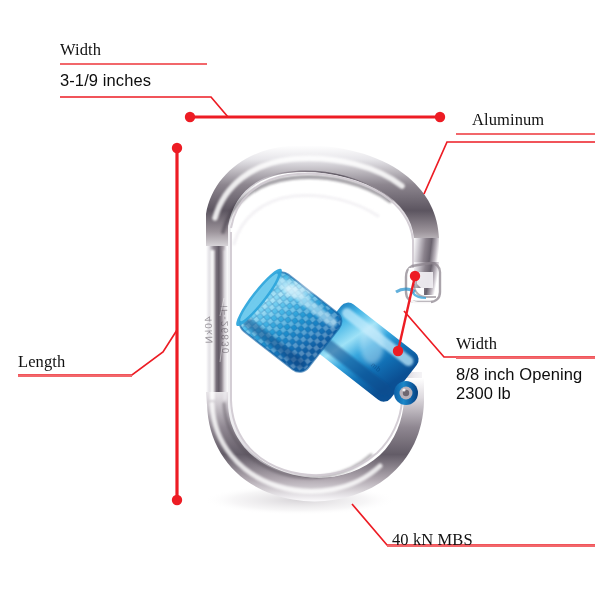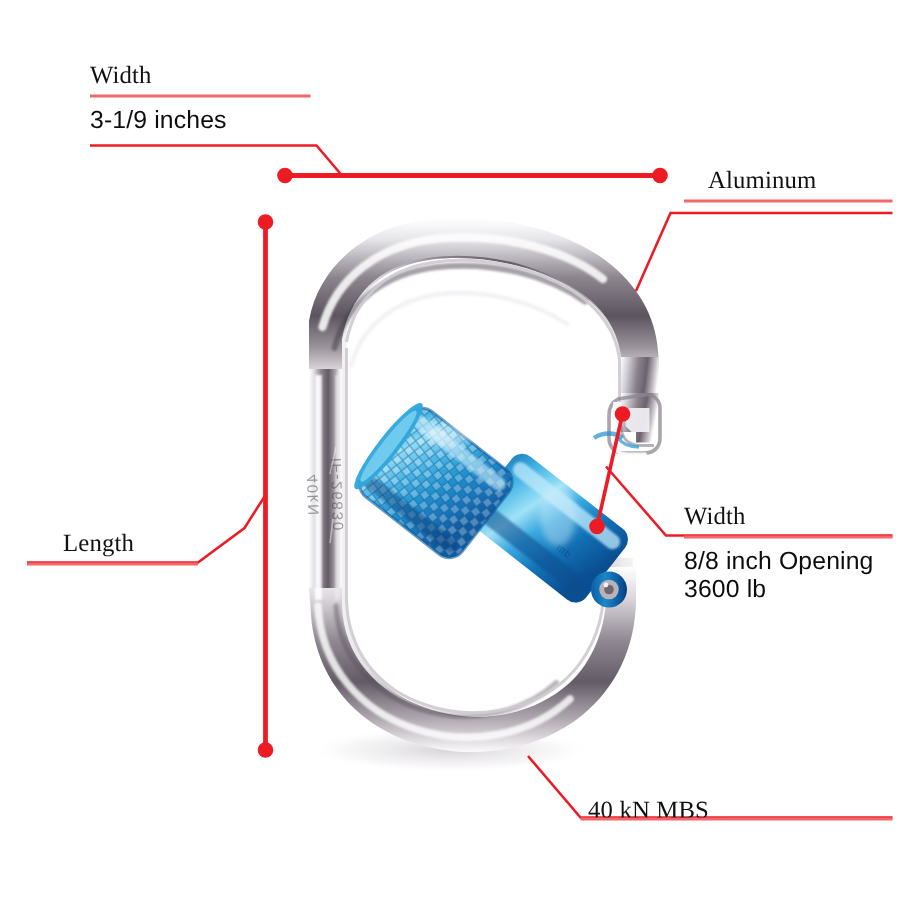--- a/index.html
+++ b/index.html
@@ -344,32 +344,32 @@
   <div class="rule" style="left:60px; top:63px; width:147px;"></div>
   <div class="anno" style="left:60px; top:67px;">
     <span class="body first">3-1/9 inches</span>
   </div>
 
   <div class="anno" style="left:456px; top:110px;margin-left:16px;">
     <span class="title">Aluminum</span>
   </div>
   <div class="rule" style="left:456px; top:133px; width:139px;"></div>
 
-  <div class="anno" style="left:18px; top:352px;margin-left:24px;">
+  <div class="anno" style="left:18px; top:352px;">
     <span class="title">Length</span>
   </div>
   <div class="rule" style="left:18px; top:375px; width:114px;"></div>
 
   <div class="anno" style="left:456px; top:334px;">
     <span class="title">Width</span>
   </div>
   <div class="rule" style="left:456px; top:357px; width:139px;"></div>
   <div class="anno" style="left:456px; top:361px;">
     <span class="body first">8/8 inch Opening</span>
-    <span class="body">3600 lb</span>
+    <span class="body">2300 lb</span>
   </div>
 
   <div class="anno" style="left:392px; top:530px;text-align:right;">
     <span class="title">40 kN MBS</span>
   </div>
   <div class="rule" style="left:387px; top:545px; width:208px;"></div>
 
 </div>
 
 </body></html>

